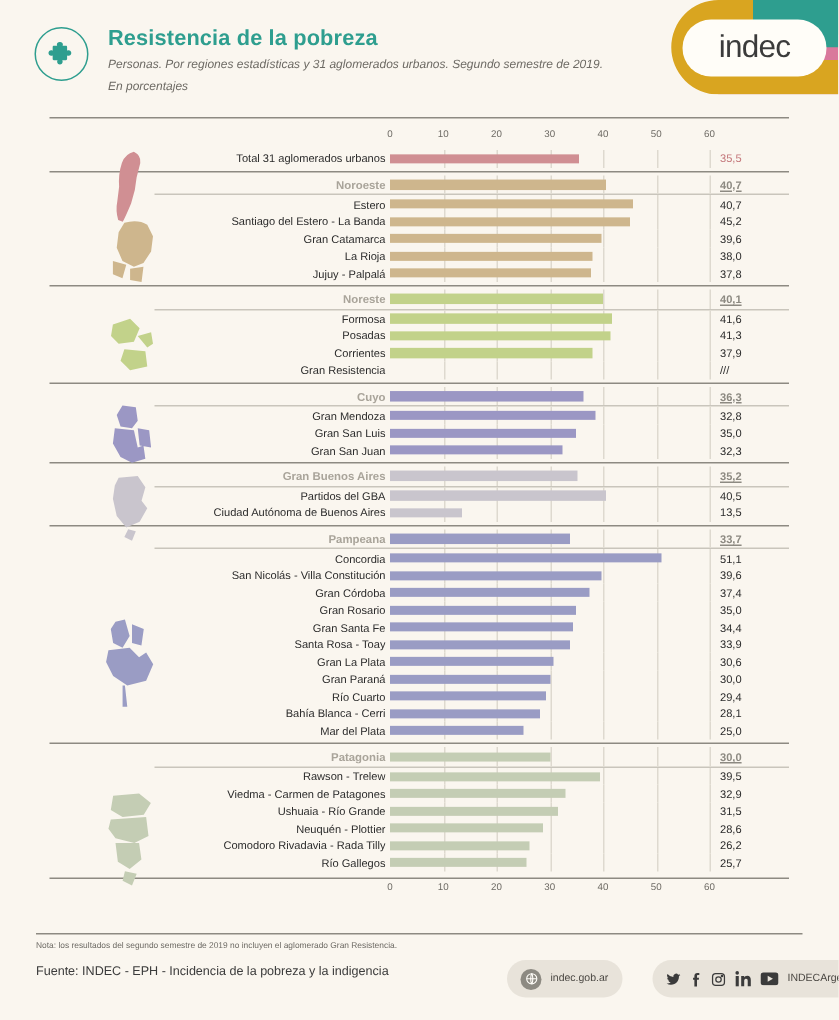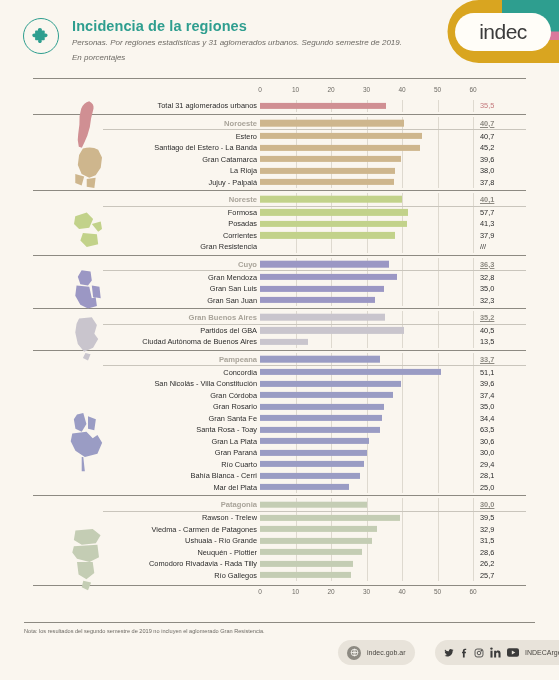--- a/index.html
+++ b/index.html
@@ -101,21 +101,21 @@
       <span>indec</span>
     </div>
 
     <div class="puzzle-badge">
       <svg width="21" height="21" viewBox="0 0 24 24" fill="#2e9e8f">
         <path d="M10 2.2c-1.2 0-2.1.9-2.1 2 0 .4.1.7.3 1H5.6c-.5 0-.9.4-.9.9v2.8c-.3-.2-.7-.3-1.1-.3-1.2 0-2.1.9-2.1 2.1s.9 2.1 2.1 2.1c.4 0 .8-.1 1.1-.3v2.8c0 .5.4.9.9.9h2.8c-.2.3-.3.7-.3 1.1 0 1.2.9 2.1 2.1 2.1s2.1-.9 2.1-2.1c0-.4-.1-.8-.3-1.1h2.8c.5 0 .9-.4.9-.9v-2.8c.3.2.7.3 1.1.3 1.2 0 2.1-.9 2.1-2.1s-.9-2.1-2.1-2.1c-.4 0-.8.1-1.1.3V6.1c0-.5-.4-.9-.9-.9h-2.6c.2-.3.3-.6.3-1 0-1.1-.9-2-2.1-2z"></path>
       </svg>
     </div>
 
     <div class="head-text">
-      <div class="head-title">Incidencia de la regiones</div>
+      <div class="head-title">Resistencia de la pobreza</div>
       <div class="head-sub">Personas. Por regiones estadísticas y 31 aglomerados urbanos. Segundo semestre de 2019.</div>
       <div class="head-sub">En porcentajes</div>
     </div>
   </div>
   <div class="rule-top"></div>
 
   <div class="chart" id="chart-root">
       <div class="axis-row">
         <div class="axis-tick-lbl" style="left:260px">0</div>
         <div class="axis-tick-lbl" style="left:295.5px">10</div>
@@ -257,21 +257,21 @@
     <div class="row-label" style="">Formosa</div>
     <div class="bar-area">
       <div class="gridline" style="left:35.5px"></div>
             <div class="gridline" style="left:71px"></div>
             <div class="gridline" style="left:106.5px"></div>
             <div class="gridline" style="left:142px"></div>
             <div class="gridline" style="left:177.5px"></div>
             <div class="gridline" style="left:213px"></div>
       <div class="bar" style="width:147.68px;background:#c2d28a"></div>
     </div>
-    <div class="row-value" style="">57,7</div>
+    <div class="row-value" style="">41,6</div>
   </div>
         <div class="row">
     <div class="row-label" style="">Posadas</div>
     <div class="bar-area">
       <div class="gridline" style="left:35.5px"></div>
             <div class="gridline" style="left:71px"></div>
             <div class="gridline" style="left:106.5px"></div>
             <div class="gridline" style="left:142px"></div>
             <div class="gridline" style="left:177.5px"></div>
             <div class="gridline" style="left:213px"></div>
@@ -505,21 +505,21 @@
     <div class="row-label" style="">Santa Rosa - Toay</div>
     <div class="bar-area">
       <div class="gridline" style="left:35.5px"></div>
             <div class="gridline" style="left:71px"></div>
             <div class="gridline" style="left:106.5px"></div>
             <div class="gridline" style="left:142px"></div>
             <div class="gridline" style="left:177.5px"></div>
             <div class="gridline" style="left:213px"></div>
       <div class="bar" style="width:120.34499999999998px;background:#9a9cc4"></div>
     </div>
-    <div class="row-value" style="">63,5</div>
+    <div class="row-value" style="">33,9</div>
   </div>
         <div class="row">
     <div class="row-label" style="">Gran La Plata</div>
     <div class="bar-area">
       <div class="gridline" style="left:35.5px"></div>
             <div class="gridline" style="left:71px"></div>
             <div class="gridline" style="left:106.5px"></div>
             <div class="gridline" style="left:142px"></div>
             <div class="gridline" style="left:177.5px"></div>
             <div class="gridline" style="left:213px"></div>
@@ -688,20 +688,21 @@
         <div class="axis-tick-lbl" style="left:366.5px">30</div>
         <div class="axis-tick-lbl" style="left:402px">40</div>
         <div class="axis-tick-lbl" style="left:437.5px">50</div>
         <div class="axis-tick-lbl" style="left:473px">60</div>
       </div>
     </div>
 
   <div class="rule-bot"></div>
   <div class="footer">
     <div class="note">Nota: los resultados del segundo semestre de 2019 no incluyen el aglomerado Gran Resistencia.</div>
+    <div class="source">Fuente: INDEC - EPH - Incidencia de la pobreza y la indigencia</div>
 
     <div class="pill pill-web">
       <span class="web-dot">
         <svg width="9" height="9" viewBox="0 0 24 24" fill="none" stroke="#fffdf8" stroke-width="2">
           <circle cx="12" cy="12" r="9"></circle>
             <path d="M3 12h18M12 3c2.5 2.8 2.5 15 0 18M12 3c-2.5 2.8-2.5 15 0 18"></path>
         </svg>
       </span>
       <span class="pill-txt">indec.gob.ar</span>
     </div>

